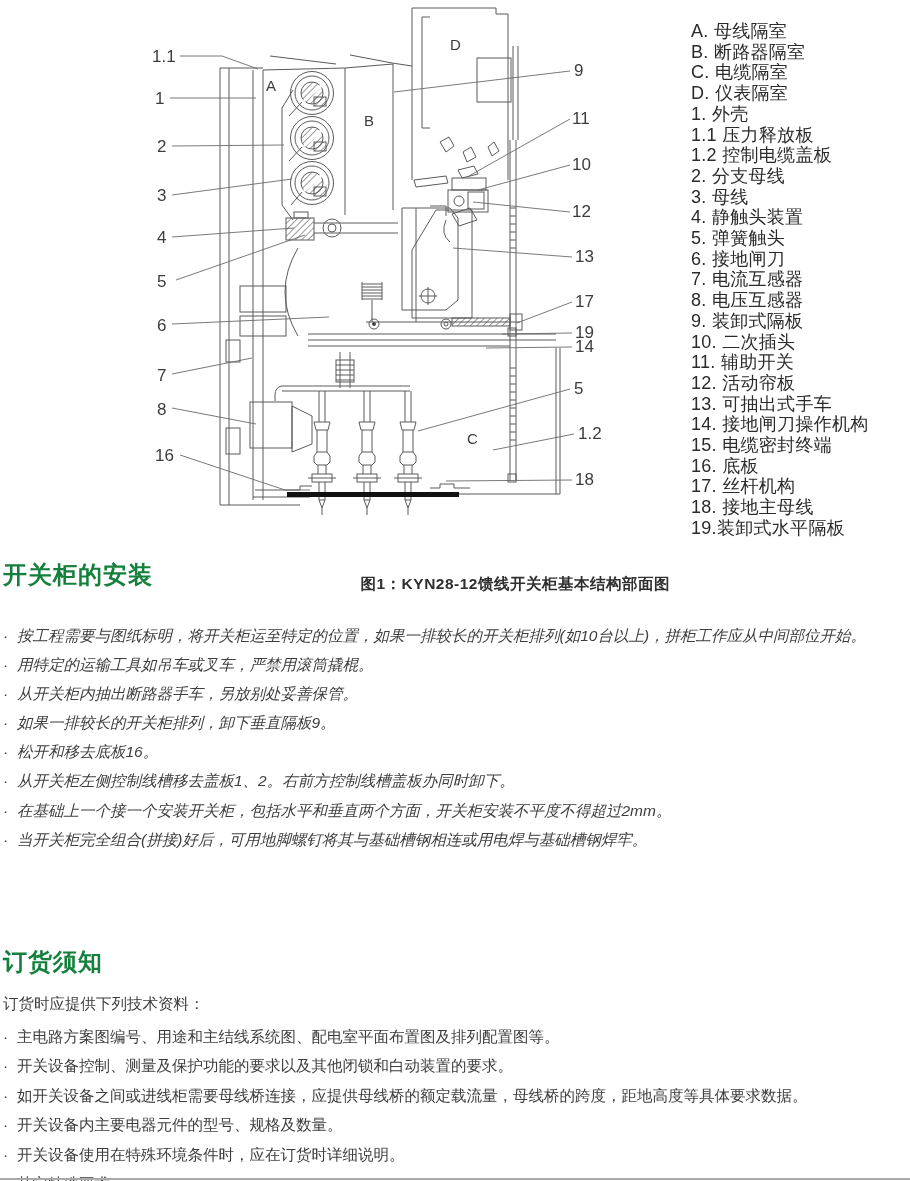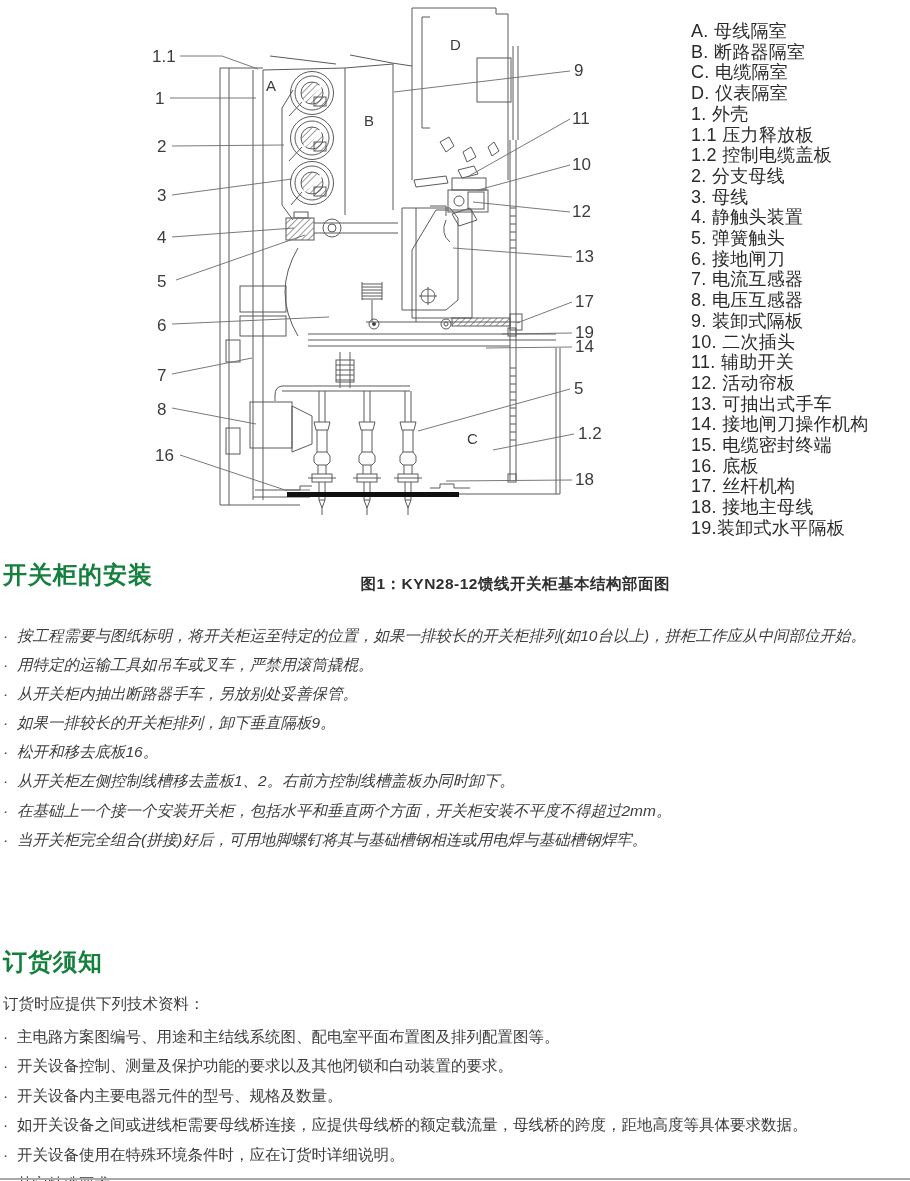--- a/index.html
+++ b/index.html
@@ -354,19 +354,19 @@
   <li><span class="bullet">·</span><span>从开关柜左侧控制线槽移去盖板1、2。右前方控制线槽盖板办同时卸下。</span></li>
   <li><span class="bullet">·</span><span>在基础上一个接一个安装开关柜，包括水平和垂直两个方面，开关柜安装不平度不得超过2mm。</span></li>
   <li><span class="bullet">·</span><span>当开关柜完全组合(拼接)好后，可用地脚螺钉将其与基础槽钢相连或用电焊与基础槽钢焊牢。</span></li>
 </ul>
 
 <h2 id="ordering-heading" class="abs sec-heading" style="margin:0;">订货须知</h2>
 <div class="abs intro">订货时应提供下列技术资料：</div>
 <ul id="ordering-list" class="abs plain doc-list">
   <li><span class="bullet">·</span><span>主电路方案图编号、用途和主结线系统图、配电室平面布置图及排列配置图等。</span></li>
   <li><span class="bullet">·</span><span>开关设备控制、测量及保护功能的要求以及其他闭锁和白动装置的要求。</span></li>
+  <li><span class="bullet">·</span><span>如开关设备之间或进线柜需要母线桥连接，应提供母线桥的额定载流量，母线桥的跨度，距地高度等具体要求数据。</span></li>
   <li><span class="bullet">·</span><span>开关设备内主要电器元件的型号、规格及数量。</span></li>
-  <li><span class="bullet">·</span><span>如开关设备之间或进线柜需要母线桥连接，应提供母线桥的额定载流量，母线桥的跨度，距地高度等具体要求数据。</span></li>
   <li><span class="bullet">·</span><span>开关设备使用在特殊环境条件时，应在订货时详细说明。</span></li>
   <li><span class="bullet">·</span><span>其它特殊要求。</span></li>
 </ul>
 
 <div class="abs bottom-rule"></div>
 
 </body></html>

